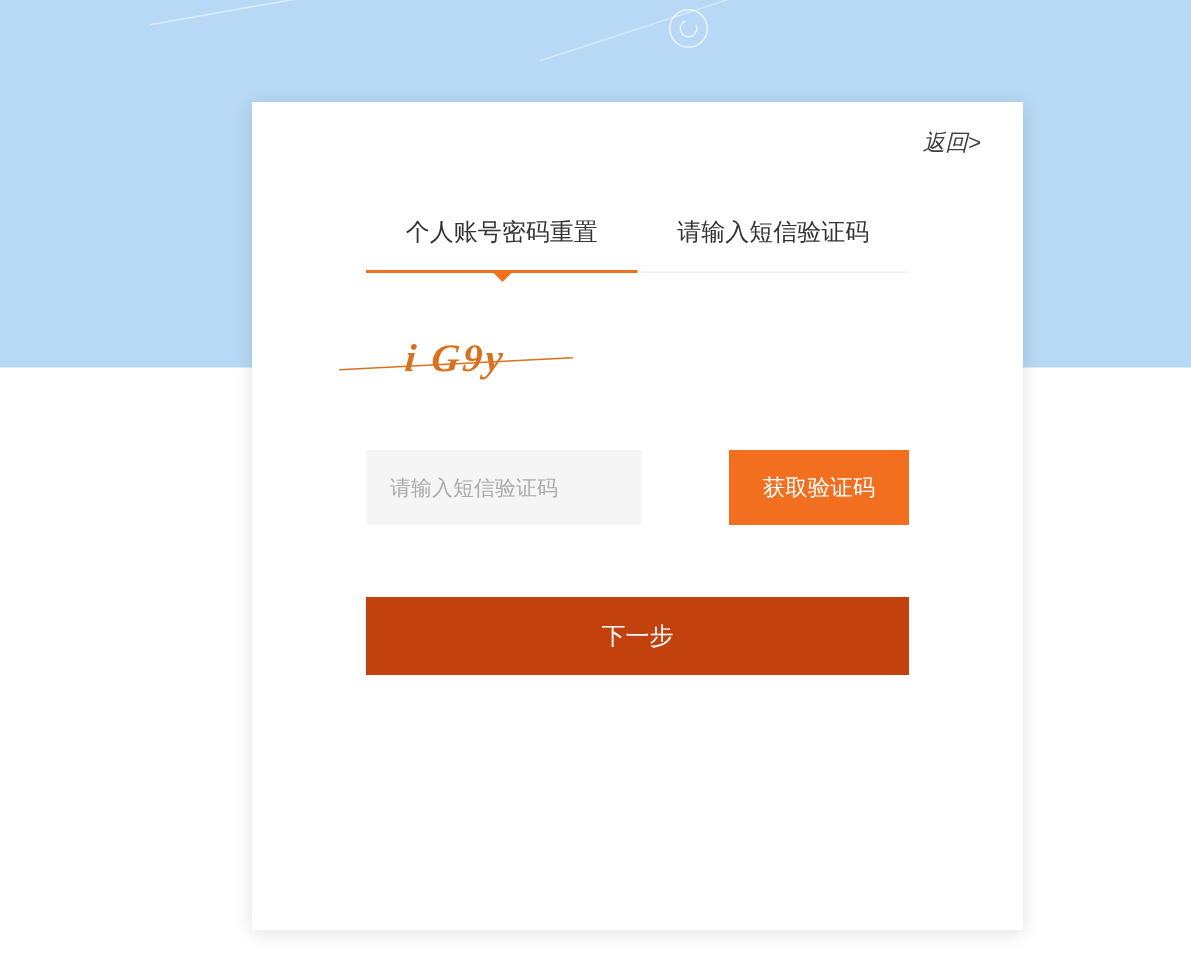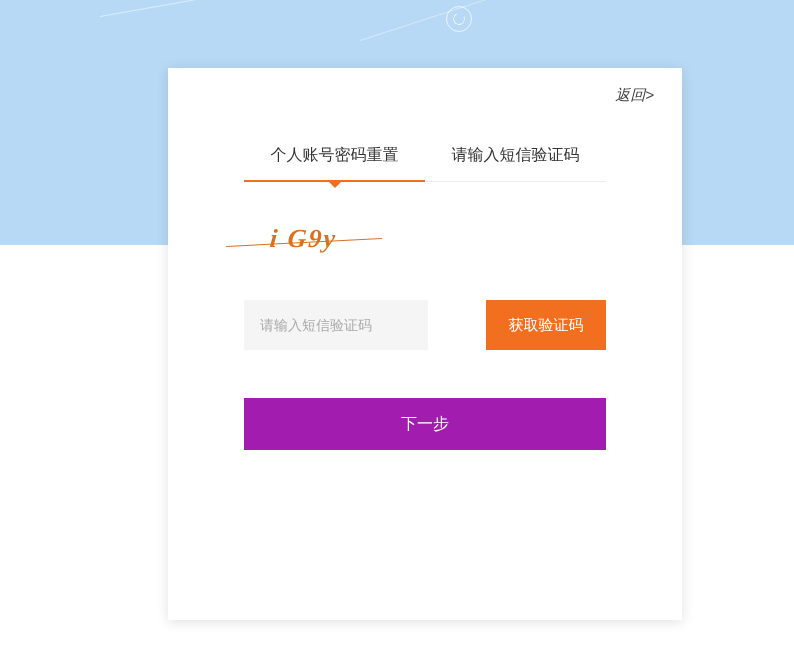--- a/index.html
+++ b/index.html
@@ -172,21 +172,21 @@
       color: #fff;
       border: none;
       font-size: 15px;
       cursor: pointer;
       font-family: inherit;
       margin-left: 48px;
     }
     .submit-btn {
       width: 100%;
       height: 52px;
-      background: #a21caf;
+      background: #c2410c;
       color: #fff;
       border: none;
       font-size: 16px;
       cursor: pointer;
       margin-top: 12px;
       font-family: inherit;
     }
   </style>
 </head>
 <body>

